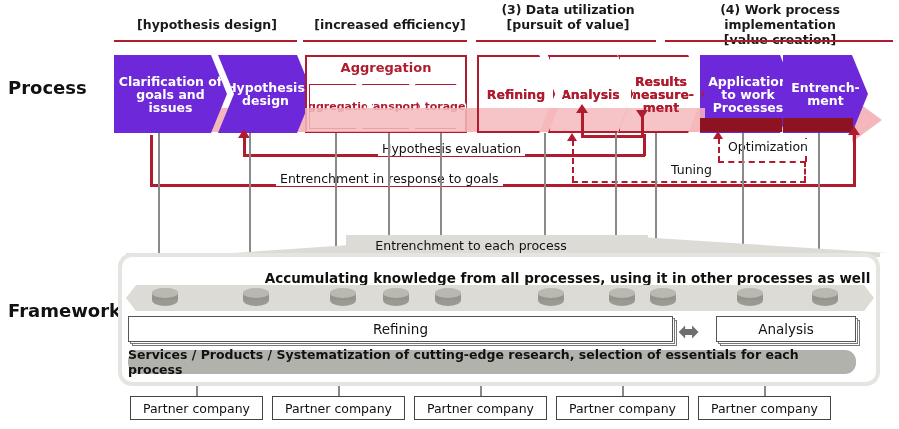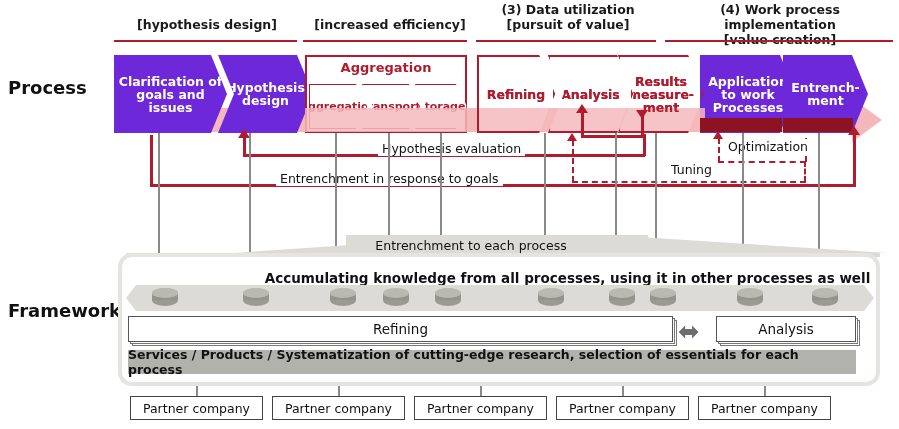--- a/index.html
+++ b/index.html
@@ -65,21 +65,21 @@
           clip-path:polygon(10px 0, calc(100% - 10px) 0, 100% 50%, calc(100% - 10px) 100%, 10px 100%, 0 50%);}
   .cyl{position:absolute;width:26px;height:20px;}
   .cyl .body{position:absolute;left:0;top:5px;width:26px;height:13px;background:#9a9a92;border-radius:0 0 13px 13px/0 0 6px 6px;}
   .cyl .top{position:absolute;left:0;top:0;width:26px;height:10px;background:#b9b9b1;border-radius:50%;}
   .cyl .mid{position:absolute;left:0;top:8px;width:26px;height:4px;background:#8d8d85;opacity:.5;}
   .card{position:absolute;background:#fff;border:1.5px solid #555;box-sizing:border-box;
         display:flex;align-items:center;justify-content:center;font-size:13.5px;color:#111;}
   .card-shadow{position:absolute;background:#fff;border:1.5px solid #777;box-sizing:border-box;}
   .dbl-arrow{position:absolute;color:#6e6e6e;font-size:26px;line-height:1;}
   .svc-bar{position:absolute;background:#b2b2ac;display:flex;align-items:center;justify-content:center;
-           font-size:12.5px;font-weight:bold;color:#111;}
+           font-size:12.5px;font-weight:bold;color:#111;border-radius:11px;}
   .partner{position:absolute;border:1.5px solid #444;background:#fff;box-sizing:border-box;
            display:flex;align-items:center;justify-content:center;font-size:12.5px;color:#111;}
   .pl{position:absolute;width:1.5px;background:#8a8a8a;}
 </style>
 </head>
 <body>
 
 <div class="rowlabel" style="left:8px;top:77px;">Process</div>
 <div class="rowlabel" style="left:8px;top:300px;">Framework</div>
 

